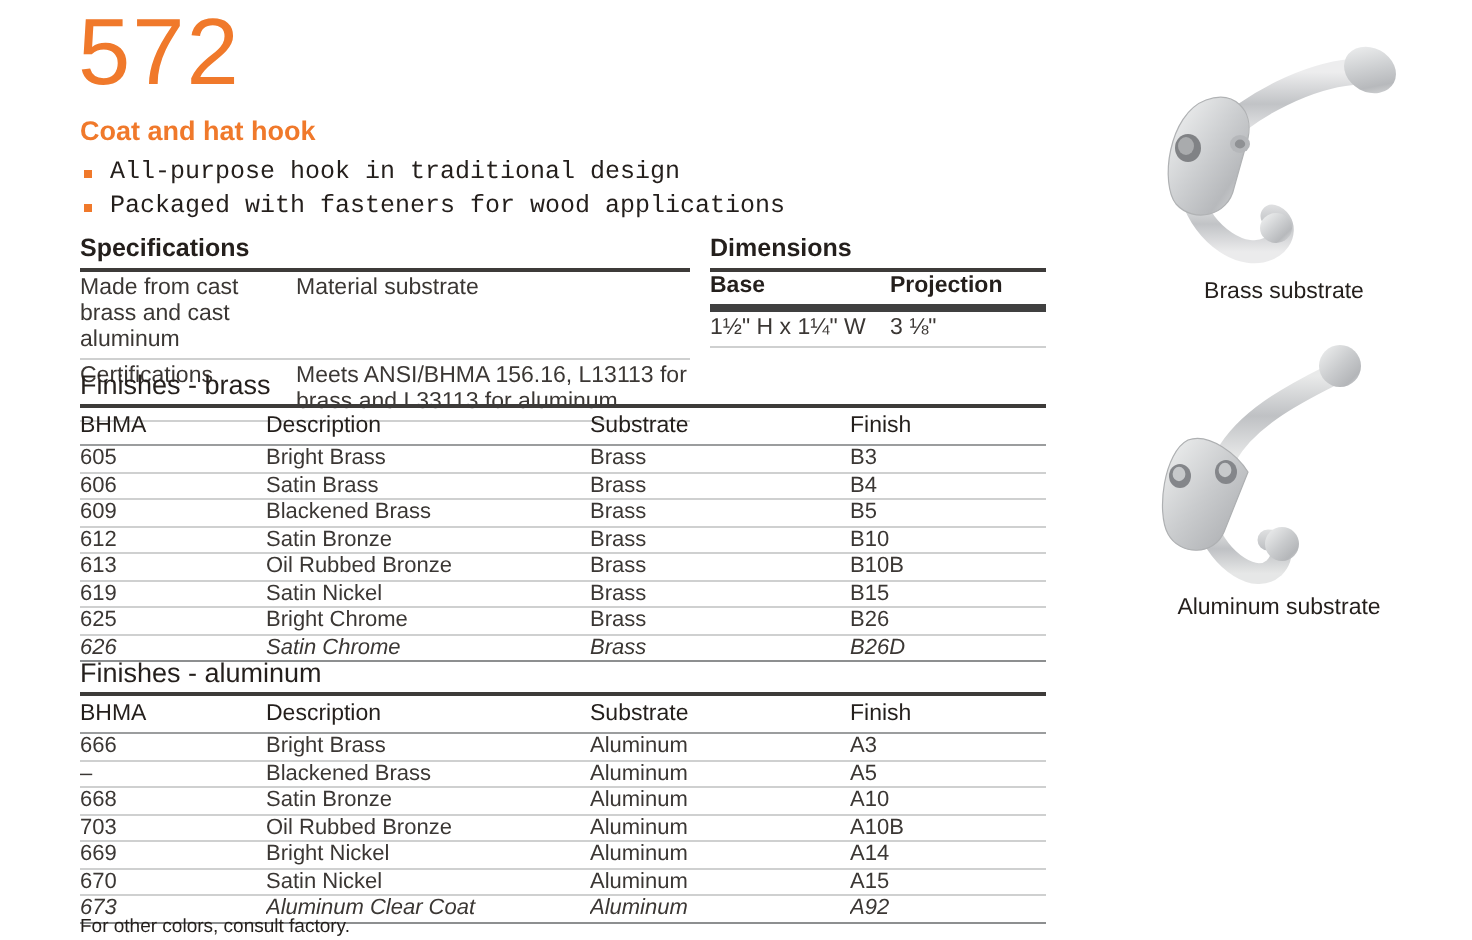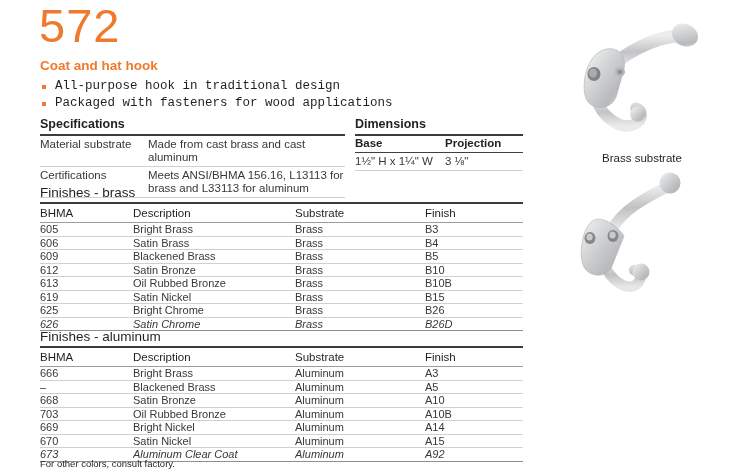--- a/index.html
+++ b/index.html
@@ -56,21 +56,21 @@
   .tcell{ overflow:hidden; }
   
   .spec-block{ left:40px; top:117px; width:305px; }
   .spec-rows .trow{ grid-template-columns:108px 1fr; font-size:11.5px; line-height:13px; padding:2px 0; }
   
   .dim-block{ left:355px; top:117px; width:168px; }
   .dim-header{
     display:grid; grid-template-columns:90px 1fr;
     font-size:11.5px; font-weight:bold; color:var(--text-dark);
     line-height:13px; padding:1px 0 2px;
-    border-bottom:1px solid #404040;
+    border-bottom:4px solid #404040;
   }
   .dim-rows .trow{ grid-template-columns:90px 1fr; font-size:11.5px; line-height:13px; padding:2px 0; }
   
   .fin-block{ width:483px; }
   .fin-brass{ left:40px; top:185px; }
   .fin-alum{ left:40px; top:329px; }
   .fin-header{
     display:grid; grid-template-columns:93px 162px 130px 1fr;
     font-size:11.5px; font-weight:normal; color:var(--text-dark);
     line-height:12px; padding:3px 0 3px;
@@ -82,21 +82,21 @@
   }
   .fin-rows .trow:last-child{ border-bottom:1px solid var(--rule-mid);font-style:italic; }
   .footnote{ left:40px; top:458px; font-size:9.5px; color:var(--text-dark);text-align:right; }
   
   .fig{ text-align:center; }
   .fig-brass{ left:572px; top:8px; width:140px; }
   .fig-alum{ left:567px; top:168px; width:145px; }
   .fig svg{ display:block; }
   .fig-caption{
     font-size:11.5px; color:var(--text-dark);
-    margin-top:12px; text-align:center;
+    margin-top:0; text-align:center;
   }
 </style>
 </head>
 <body>
 
 <div>
 
   <div class="abs product-number">572</div>
   <div class="abs product-title">Coat and hat hook</div>
 
@@ -108,22 +108,22 @@
     <li>
       <span class="bullet-sq"></span>
       <span>Packaged with fasteners for wood applications</span>
     </li>
   </ul>
 
   <div class="abs spec-block">
     <div class="section-title">Specifications</div>
     <div class="spec-rows">
         <div class="trow">
+          <div class="tcell">Made from cast brass and cast aluminum</div>
           <div class="tcell">Material substrate</div>
-          <div class="tcell">Made from cast brass and cast aluminum</div>
         </div>
         <div class="trow">
           <div class="tcell">Certifications</div>
           <div class="tcell">Meets ANSI/BHMA 156.16, L13113 for brass and L33113 for aluminum</div>
         </div>
       </div>
   </div>
 
   <div class="abs dim-block">
     <div class="section-title">Dimensions</div>
@@ -301,15 +301,16 @@
       <path d="M46,60 C56,42 78,30 98,20" fill="none" stroke="url(#mB2)" stroke-width="11" stroke-linecap="round"></path>
       <circle cx="103" cy="15" r="10.5" fill="url(#mB)"></circle>
       <path d="M36,94 C44,114 61,124 70,116 C76,110 74,102 67,102" fill="none" stroke="url(#mB2)" stroke-width="10.5" stroke-linecap="round"></path>
       <circle cx="74" cy="104" r="8.5" fill="url(#mB)"></circle>
       <path d="M27,52 C38,48 52,60 57,68 L45,98 C40,110 23,110 17,99 C11,88 15,58 27,52 Z" fill="url(#mB)" stroke="#aeb0b2" stroke-width="0.6"></path>
       <ellipse cx="23" cy="70" rx="5.5" ry="6" fill="#84868a"></ellipse>
       <ellipse cx="22.5" cy="69" rx="3.2" ry="3.6" fill="#c7c9cb"></ellipse>
       <ellipse cx="46" cy="68" rx="5.5" ry="6" fill="#84868a"></ellipse>
       <ellipse cx="45.5" cy="67" rx="3.2" ry="3.6" fill="#c7c9cb"></ellipse>
     </svg>
+    <figcaption class="fig-caption">Aluminum substrate</figcaption>
   </figure>
 
 </div>
 
 </body></html>

